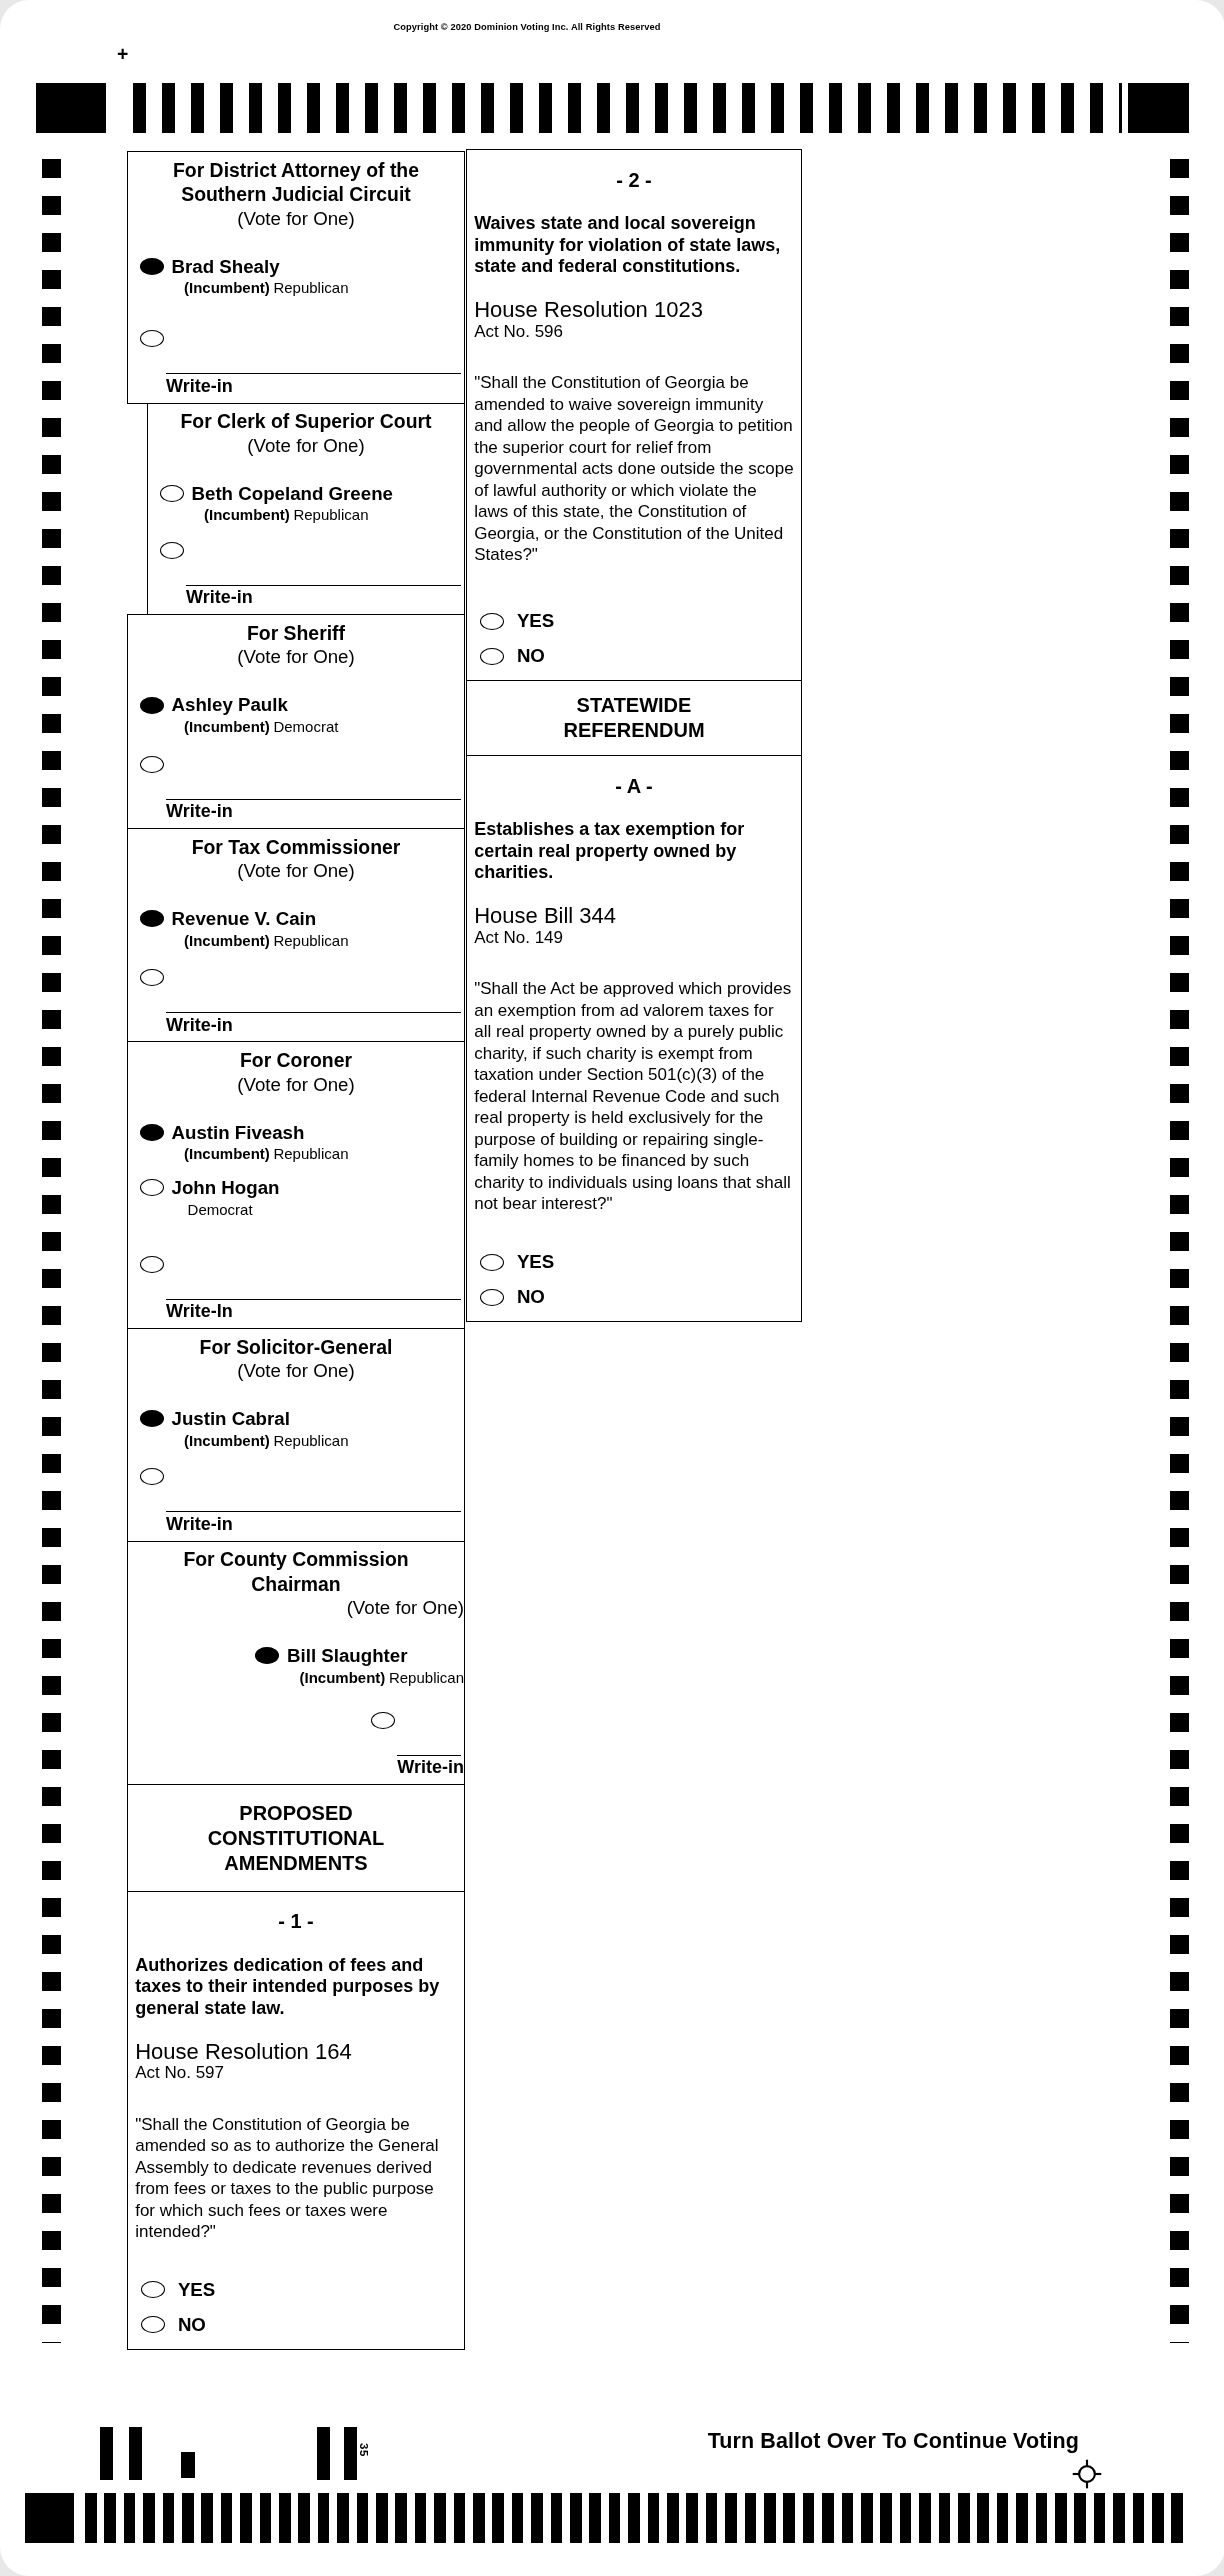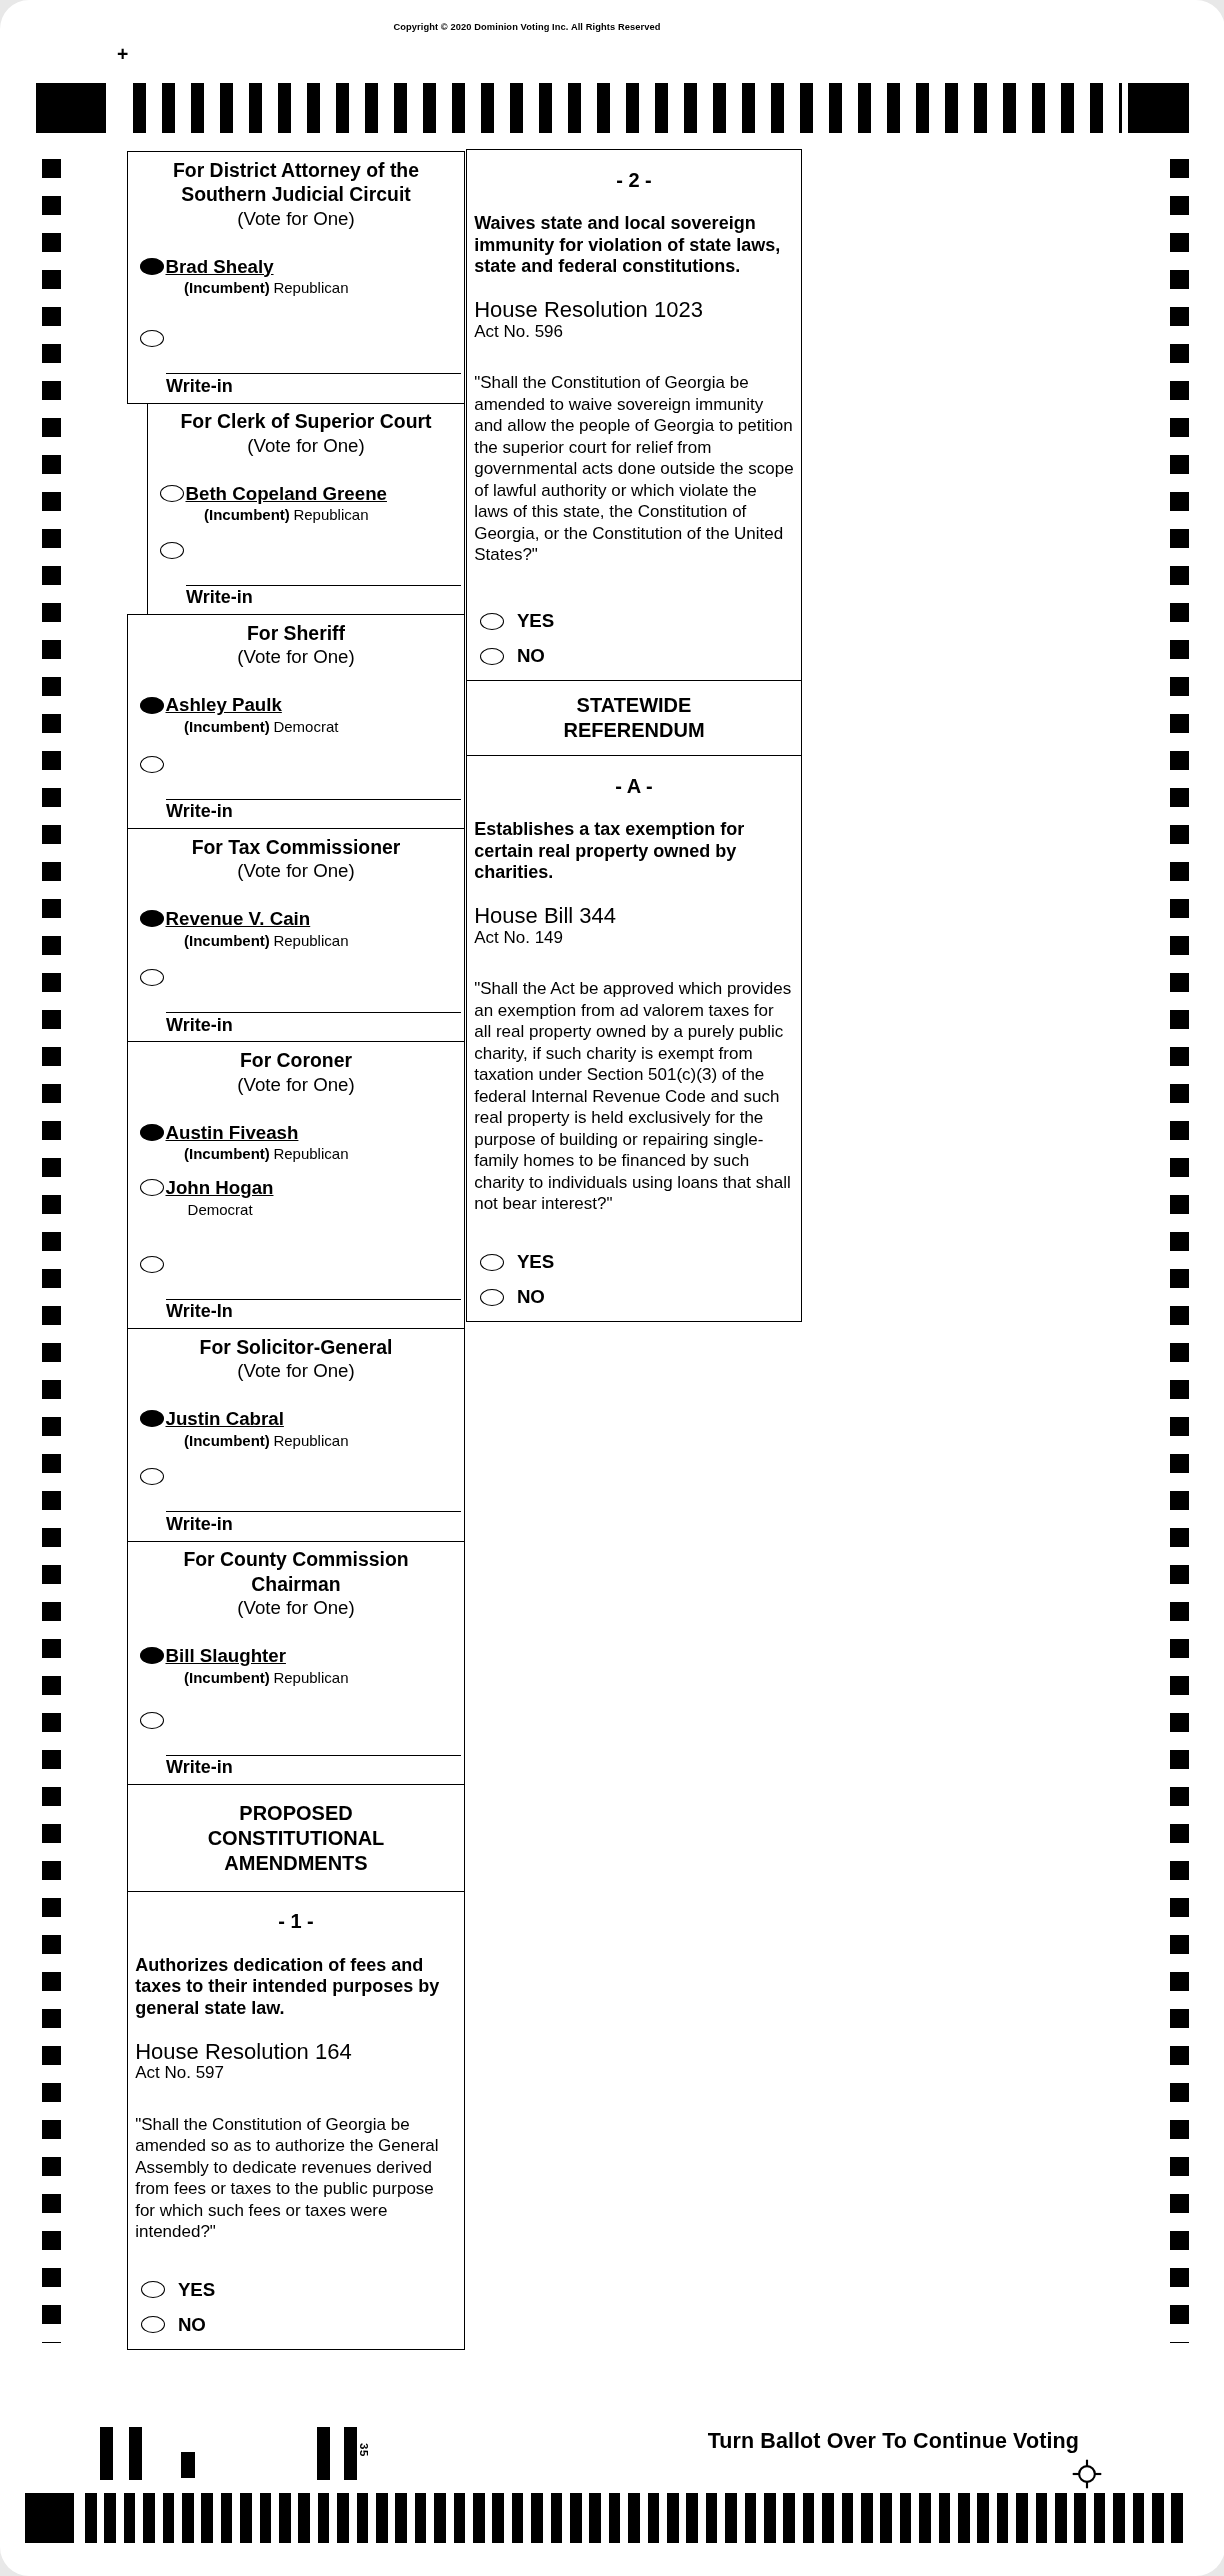--- a/index.html
+++ b/index.html
@@ -36,21 +36,21 @@
   .sec{border:1.4px solid #000;box-sizing:border-box;background:#fff;display:flex;flex-direction:column;overflow:hidden;}
   .sec + .sec{margin-top:-1.4px;}
 
   
   .contest{padding:5.7px 0 5.7px;}
   .c-title{font-weight:bold;font-size:19.4px;line-height:24.4px;text-align:center;max-width:301px;margin:0 auto;}
   .c-vote{font-size:18.7px;line-height:23px;text-align:center;}
   .cands{margin-top:26px;}
   .cand{margin-bottom:14px;}
   .cand:last-child{margin-bottom:0;}
-  .cand-row{display:flex;align-items:center;gap:2px;padding-left:11.5px;text-decoration:underline;}
+  .cand-row{display:flex;align-items:center;gap:8px;padding-left:11.5px;}
   .oval{width:24px;height:17px;border:1.4px solid #000;border-radius:50%;box-sizing:border-box;flex:none;background:#fff;}
   .oval.filled{background:#000;}
   .cand-name{font-size:18.7px;font-weight:bold;line-height:21.5px;}
   .cand-detail{padding-left:56px;font-size:15px;line-height:18px;margin-top:2.2px;}
   .d-bold{font-weight:bold;margin-right:3.6px;}
   .write-in{margin-top:auto;}
   .write-in .oval{margin-left:11.5px;}
   .wi-line{border-top:1.4px solid #000;margin:26px 2.9px 0 38px;}
   .wi-label{font-weight:bold;font-size:18px;line-height:21.5px;margin-left:38px;margin-top:1.4px;}
 
@@ -65,21 +65,21 @@
   .m-cite{font-size:22px;line-height:21.5px;margin-top:21.5px;}
   .m-cite2{font-size:17px;line-height:21.5px;}
   .m-question{font-size:17px;line-height:21.5px;margin-top:30px;}
   .m-choices{margin-top:auto;padding-bottom:4.3px;}
   .choice{display:flex;align-items:center;gap:13px;padding-left:5.7px;margin-top:13px;}
   .choice-label{font-size:18.7px;font-weight:bold;}
 
   
   .sec-c0{height:253px;} .sec-c1{height:213px;margin-left:20px;} .sec-c2{height:215px;}
   .sec-c3{height:215px;} .sec-c4{height:288px;} .sec-c5{height:214px;}
-  .sec-c6{height:245px;}
+  .sec-c6{height:245px;align-items:flex-end;}
   .sec-amend{height:108px;}
   .sec-m1{height:459px;}
   .sec-m2{height:532px;}
   .sec-state{height:77px;}
   .sec-mA{height:567px;}
 
   
   .bbar{position:absolute;background:#000;width:13px;height:53px;top:2427px;}
   .bbar.b1{left:100px;} .bbar.b2{left:129px;}
   .bsq{position:absolute;background:#000;left:181px;top:2452px;width:14.3px;height:26px;}

